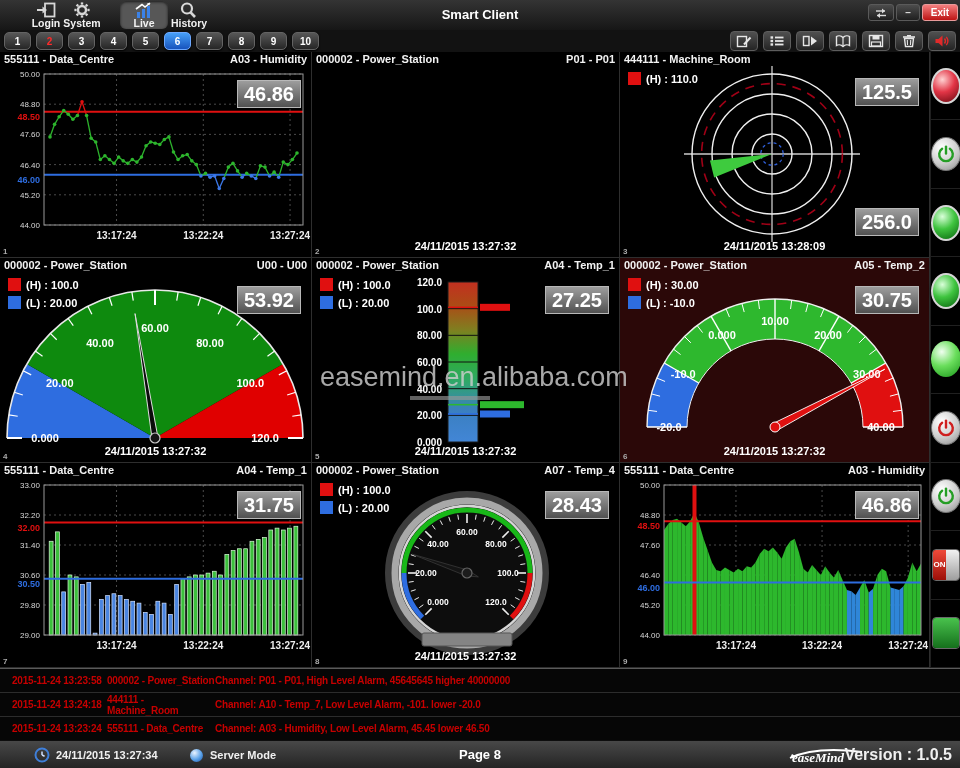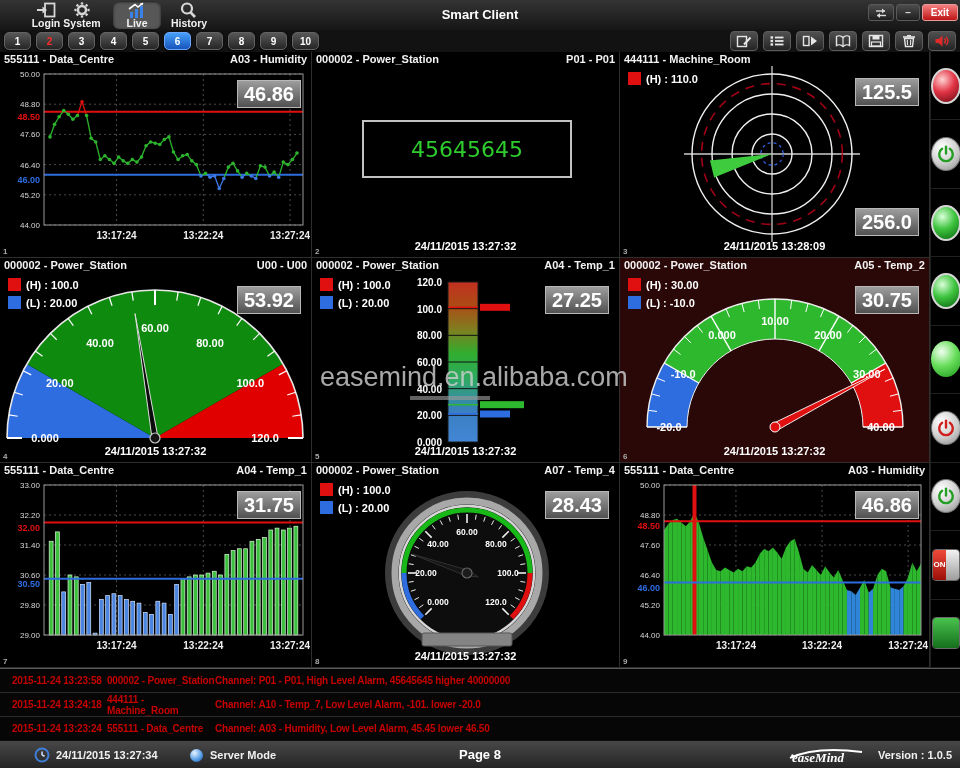--- a/index.html
+++ b/index.html
@@ -85,21 +85,21 @@
   #sb-clock{position:absolute;left:34px;top:6px;}
   #sb-date{left:56px;}
   #sb-ball{position:absolute;left:190px;top:8px;width:13px;height:13px;border-radius:50%;
     background:radial-gradient(circle at 35% 30%,#e9f3ff,#58a0e8 55%,#1b4f9e);}
   #sb-mode{left:210px;}
   #sb-page{position:absolute;left:0;width:100%;text-align:center;line-height:28px;
     font-weight:bold;font-size:13px;color:#fff;}
   #sb-logo{position:absolute;right:96px;top:5px;width:76px;height:20px;color:#fff;text-decoration:underline;}
   #sb-logo .lt{position:absolute;left:4px;top:4px;font:italic bold 13px "Liberation Serif",serif;}
   #sb-logo svg{position:absolute;left:0;top:0;}
-  #sb-ver{right:8px;font-size:11px;}
+  #sb-ver{right:8px;font-size:16px;}
 
   
   #watermark{position:absolute;left:320px;top:362px;z-index:60;pointer-events:none;
     font-size:27px;color:rgba(205,205,205,0.82);letter-spacing:0;}
   #wm-underline{position:absolute;left:410px;top:396px;width:80px;height:4px;
     background:rgba(150,150,150,0.65);z-index:60;pointer-events:none;}
 </style>
 </head>
 <body>
 
@@ -123,21 +123,21 @@
             <line x1="13.818376618407356" y1="4.181623381592644" x2="15.374011537017761" y2="2.6259884629822396" stroke="#d8d8d8" stroke-width="2.4"></line>
             <line x1="10" y1="2.5999999999999996" x2="10" y2="0.40000000000000036" stroke="#d8d8d8" stroke-width="2.4"></line>
             <line x1="6.181623381592644" y1="4.181623381592643" x2="4.62598846298224" y2="2.6259884629822388" stroke="#d8d8d8" stroke-width="2.4"></line>
             <line x1="4.6" y1="7.999999999999999" x2="2.4000000000000004" y2="7.999999999999999" stroke="#d8d8d8" stroke-width="2.4"></line>
             <line x1="6.181623381592642" y1="11.818376618407356" x2="4.625988462982238" y2="13.374011537017761" stroke="#d8d8d8" stroke-width="2.4"></line>
             <line x1="9.999999999999998" y1="13.4" x2="9.999999999999998" y2="15.6" stroke="#d8d8d8" stroke-width="2.4"></line>
             <line x1="13.818376618407356" y1="11.818376618407358" x2="15.37401153701776" y2="13.374011537017761" stroke="#d8d8d8" stroke-width="2.4"></line>
           </svg>
           <div class="navlabel">System</div>
         </div>
-        <div class="nav active" style="left: 113px; width: 48px;">
+        <div class="nav active" style="left: 120px; width: 48px;">
           <svg width="20" height="16" viewBox="0 0 20 16">
             <rect x="3" y="10" width="3" height="6" fill="#3b82e8"></rect>
             <rect x="8" y="7" width="3" height="9" fill="#3b82e8"></rect>
             <rect x="13" y="4" width="3" height="12" fill="#3b82e8"></rect>
             <path d="M2 7 L8 2.5 L11 5 L16 1" stroke="#fff" stroke-width="1.6" fill="none"></path>
             <path d="M16 1 l-3.2 0.4 2.6 2.2 z" fill="#fff"></path>
           </svg>
           <div class="navlabel">Live</div>
         </div>
         <div class="nav" style="left: 163px; width: 52px;">
@@ -370,23 +370,20 @@
         </svg>
         <div class="badge">46.86</div>
         <div class="pnum">1</div>
       </div>
       <div class="panel">
         <div class="ph">
           <span>000002 - Power_Station</span>
           <span>P01 - P01</span>
         </div>
         <svg width="307" height="191" viewBox="0 0 307 191" class="chart"></svg>
-        <div class="numbox" style="color: rgb(46, 204, 46);">
-          <span>45645645</span>
-        </div>
         <div class="ts">24/11/2015 13:27:32</div>
         <div class="pnum">2</div>
       </div>
       <div class="panel">
         <div class="ph">
           <span>444111 - Machine_Room</span>
           <span></span>
         </div>
         <svg width="309" height="191" viewBox="0 0 309 191" class="chart">
           <line x1="64" y1="88" x2="240" y2="88" stroke="#ccc" stroke-width="1.3"></line>

